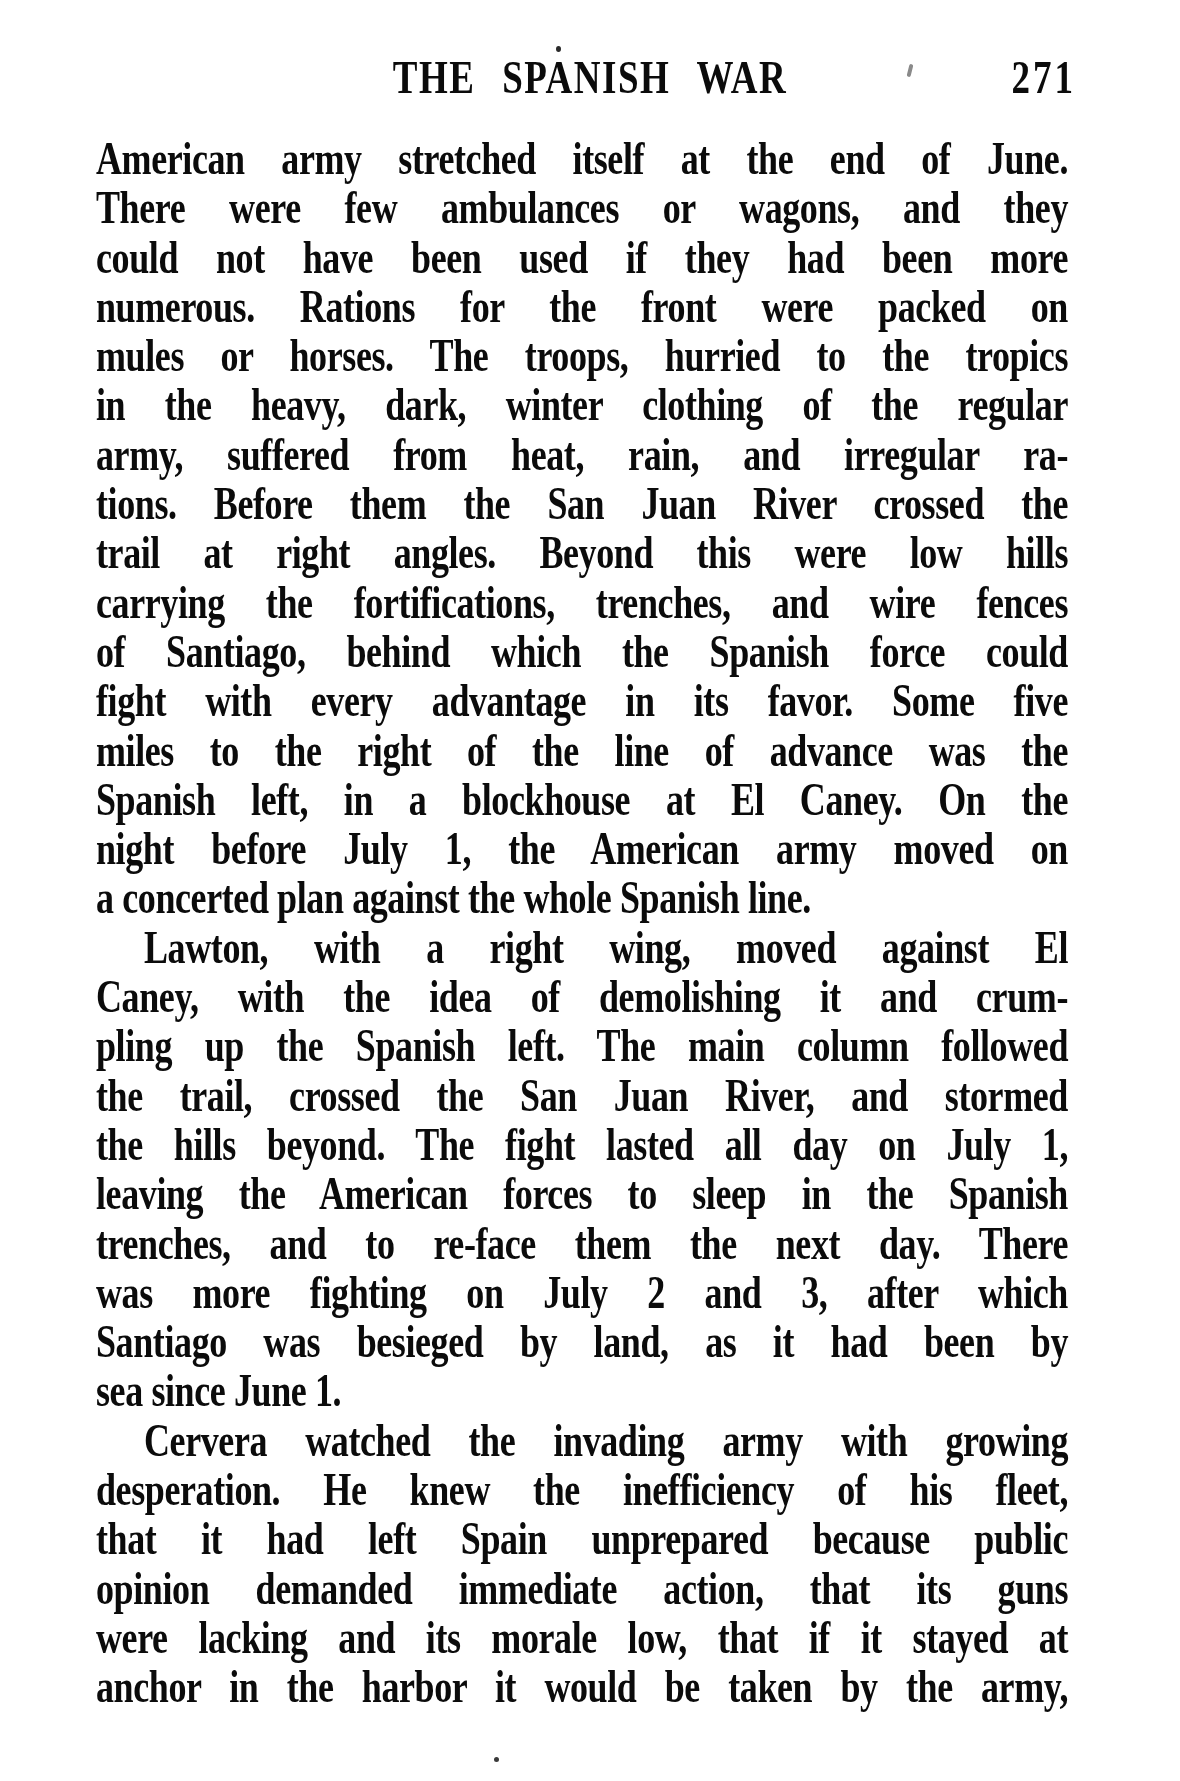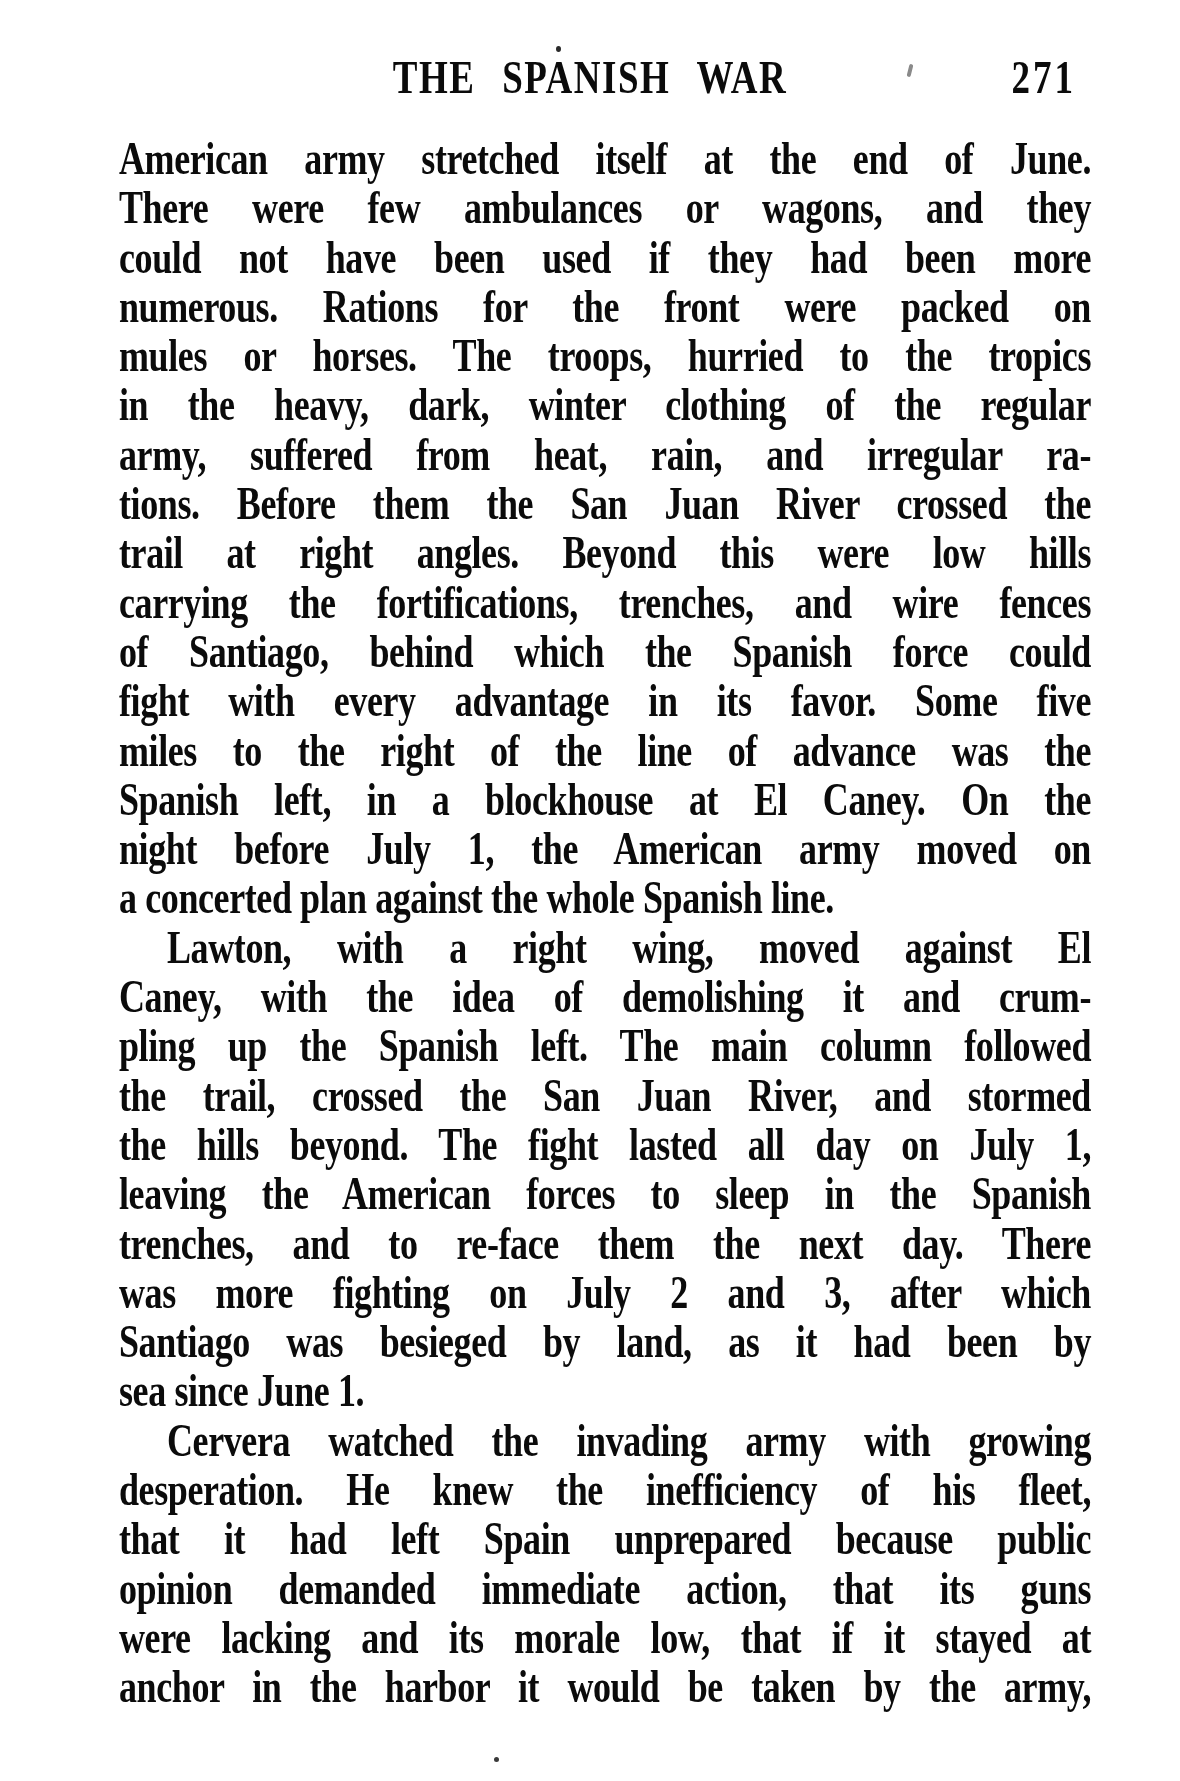--- a/index.html
+++ b/index.html
@@ -35,21 +35,21 @@
   .running-head .pagenum {
     position: absolute;
     right: 0; top: 0;
     letter-spacing: 3px;
   }
 
   
   .textblock {
     position: absolute;
     top: 135px;
-    left: 119px;
+    left: 96px;
     width: 972px;
     font-size: 36px;
   }
   .line {
     height: 49.3px;
     line-height: 49.3px;
     letter-spacing: -0.4px;
     text-align: justify;
     text-align-last: justify;
     text-justify: inter-word;

